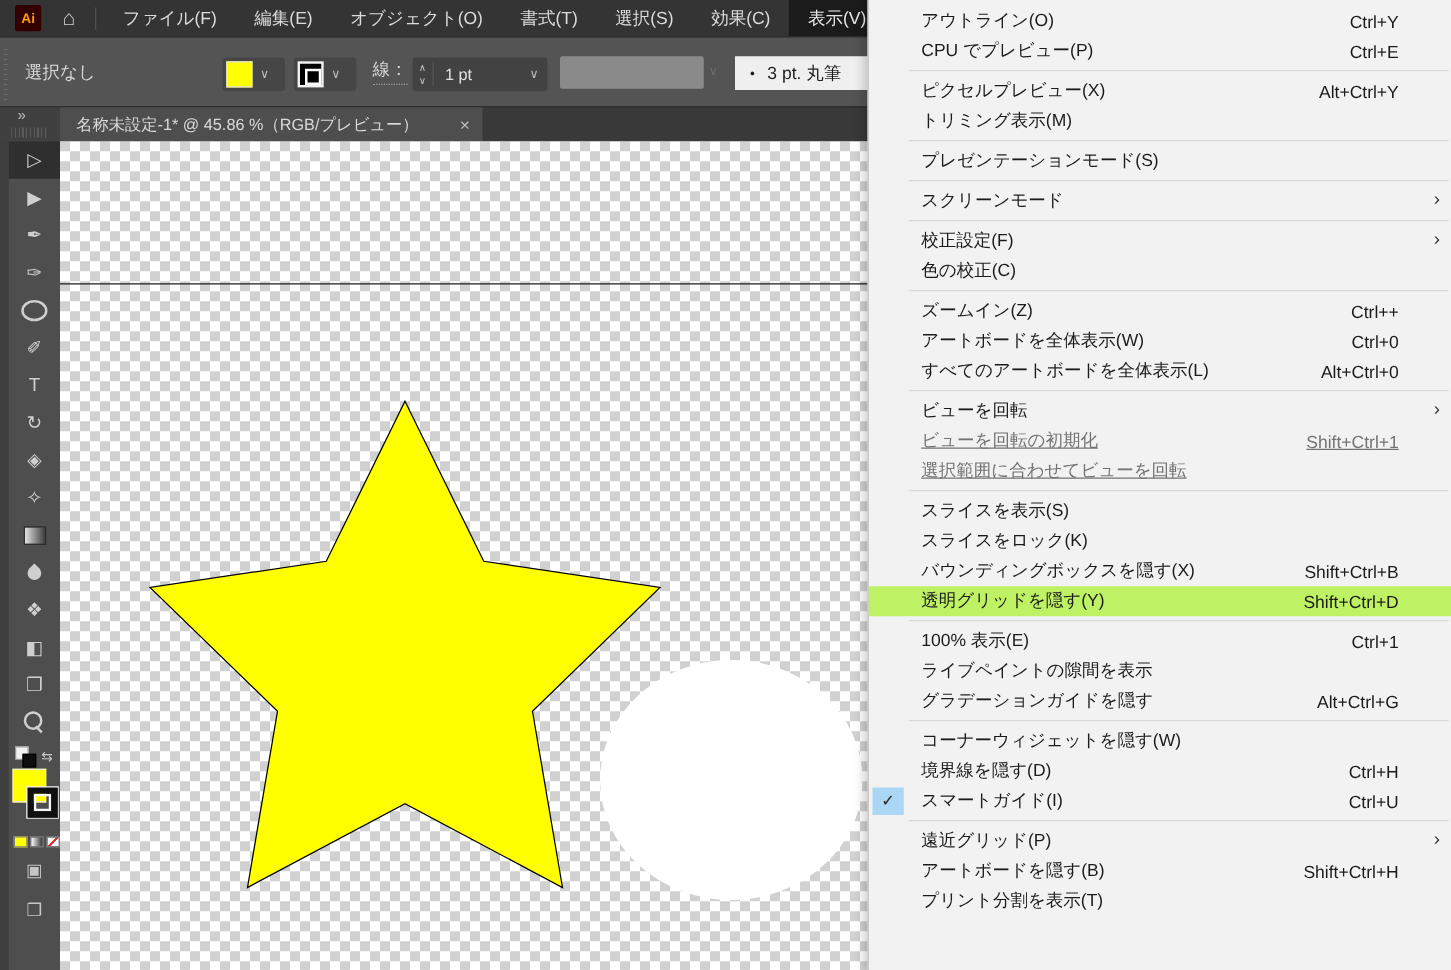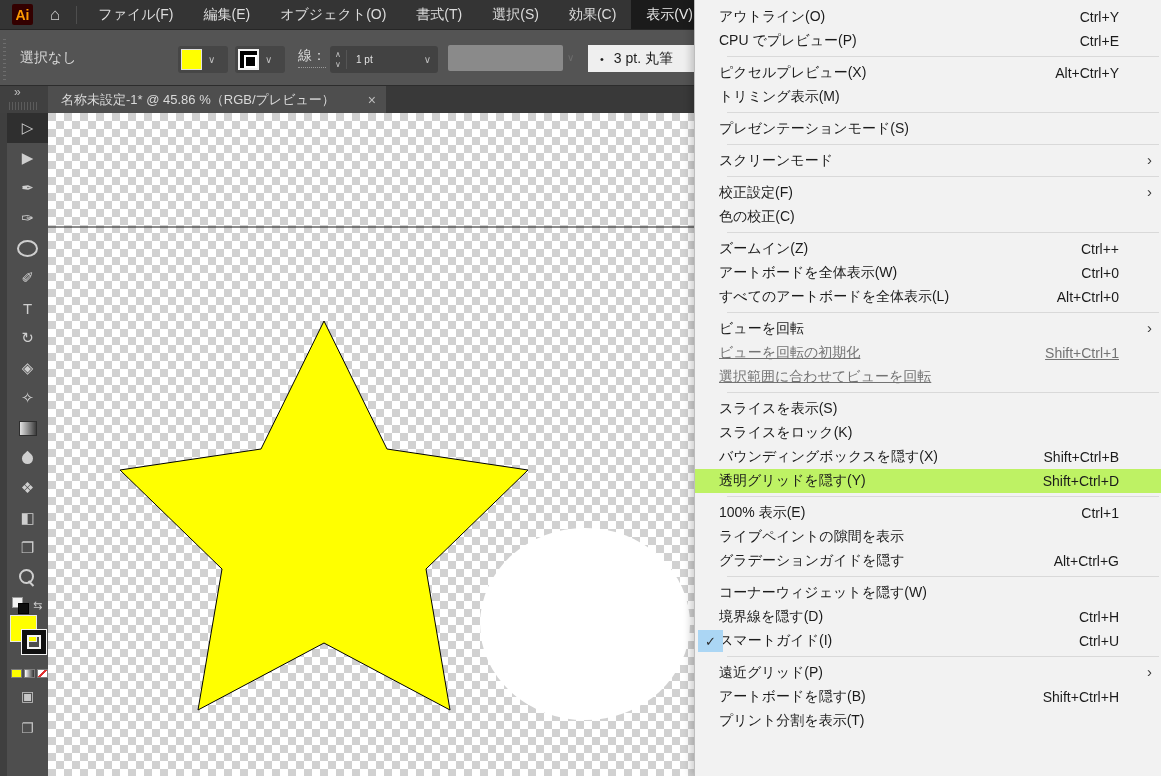--- a/index.html
+++ b/index.html
@@ -1,21 +1,21 @@
 <!DOCTYPE html>
 <html><head>
 <meta charset="utf-8">
 <style>
   * { margin:0; padding:0; box-sizing:border-box; }
   html,body { width:1161px; height:776px; overflow:hidden; }
   body { position:relative; font-family:"Liberation Sans","DejaVu Sans",sans-serif; background:#545454; }
 
   
   .menubar { position:absolute; left:0; top:0; width:1161px; height:29px; background:#343434; display:flex; align-items:center; }
-  .ai-logo { width:21px; height:21px; margin-left:12px; background:#330000; color:#ff9a00; font-size:14px; font-weight:bold; display:flex; align-items:center; justify-content:center; border-radius:2px; }
+  .ai-logo { width:21px; height:21px; margin-left:12px; background:#330000; color:#ff9a00; font-size:11px; font-weight:bold; display:flex; align-items:center; justify-content:center; border-radius:2px; }
   .home-btn { margin-left:17px; color:#cfcfcf; font-size:17px; line-height:1; }
   .mb-divider { width:1px; height:18px; background:#4e4e4e; margin-left:16px; }
   .mb-items { display:flex; height:100%; margin-left:6px; }
   .mb-item { height:100%; display:flex; align-items:center; padding:0 15px; font-size:14px; color:#dcdcdc; cursor:default; }
   .mb-item.active { background:#1b1b1b; color:#e8e8e8; }
 
   
   .controlbar { position:absolute; left:0; top:29px; width:1161px; height:56px; background:#545454; border-top:1px solid #262626; }
   .cb-grip { position:absolute; left:3px; top:6px; width:3px; height:44px; background:repeating-linear-gradient(0deg,#6e6e6e 0 1px,transparent 1px 4px); }
   .cb-status { position:absolute; left:20px; top:0; height:100%; display:flex; align-items:center; font-size:14px; color:#d8d8d8; }
@@ -23,21 +23,21 @@
   .cb-fill-group { left:178px; width:50px; }
   .cb-stroke-group { left:235px; width:50px; }
   .fill-swatch { width:21px; height:21px; margin-left:3px; background:#FFFF00; border:1px solid #e0e0e0; }
   .stroke-swatch { position:relative; width:21px; height:21px; margin-left:3px; background:#000; border:2px solid #f2f2f2; }
   .stroke-swatch::after { content:""; position:absolute; left:4px; top:4px; width:9px; height:9px; border:2px solid #fff; }
   .cb-chevron { margin-left:6px; color:#bdbdbd; font-size:10px; }
   .cb-stroke-label { position:absolute; left:298px; top:0; height:100%; display:flex; align-items:center; font-size:14px; color:#d8d8d8; }
   .cb-stroke-label .lbl { border-bottom:1px dotted #9a9a9a; padding-bottom:2px; }
   .cb-width-group { left:330px; width:108px; background:#424242; }
   .stepper { width:17px; display:flex; flex-direction:column; align-items:center; border-right:1px solid #555; color:#c4c4c4; font-size:8px; line-height:1.2; }
-  .cb-width-val { font-size:10px; color:#e2e2e2; margin-left:9px; }
+  .cb-width-val { font-size:13px; color:#e2e2e2; margin-left:9px; }
   .cb-width-group .cb-chevron { margin-left:auto; margin-right:7px; }
   .cb-profile { position:absolute; left:448px; top:15px; width:115px; height:26px; background:#8a8a8a; border-radius:2px; }
   .cb-profile-chevron { position:absolute; left:567px; top:0; height:100%; display:flex; align-items:center; color:#6d6d6d; font-size:10px; }
   .cb-brush { position:absolute; left:588px; top:15px; right:0; height:27px; background:#efefef; display:flex; align-items:center; color:#1d1d1d; font-size:14px; }
   .cb-brush .dot { margin-left:12px; font-size:11px; }
   .cb-brush .name { margin-left:10px; }
 
   
   .tabbar { position:absolute; left:0; top:85px; width:1161px; height:28px; background:#393939; border-top:1px solid #2c2c2c; }
   .dock-header { position:absolute; left:0; top:0; width:48px; height:28px; background:#404040; }
@@ -73,21 +73,21 @@
   .mode-icon { width:41px; height:28px; display:flex; align-items:center; justify-content:center; color:#c6c6c6; font-size:14px; margin-top:4px; }
 
   
   .canvas { position:absolute; left:48px; top:113px; right:0; bottom:0;
     background:conic-gradient(#fff 25%, #d1d1d1 0 50%, #fff 0 75%, #d1d1d1 0);
     background-size:16px 16px; }
   .canvas svg { position:absolute; left:0; top:0; }
 
   
   .popup { position:absolute; left:694px; top:0; width:467px; height:776px; background:#f2f2f2; border-left:1px solid #bdbdbd; box-shadow:-3px 0 8px rgba(0,0,0,0.2); padding-top:5px; z-index:10; }
-  .mrow { position:relative; height:24px; display:flex; align-items:center; padding-left:24px; font-size:14px; color:#1b1b1b; }
+  .mrow { position:relative; height:24px; display:flex; align-items:center; padding-left:42px; font-size:14px; color:#1b1b1b; }
   .mrow .shortcut { margin-left:auto; margin-right:42px; }
   .mrow .sub { position:absolute; right:9px; top:2px; font-size:15px; color:#3a3a3a; }
   .mrow .check { position:absolute; left:3px; top:1px; width:25px; height:22px; background:#abd6f4; color:#2b2b2b; display:flex; align-items:center; justify-content:center; font-size:13px; }
   .mrow.hl { background:#bef264;text-align:center; }
   .mrow.disabled { color:#737373;text-decoration:underline; }
   .msep { height:1px; background:#d9d9d9; margin:3px 2px 4px 32px; }
 </style>
 </head>
 <body>
 

